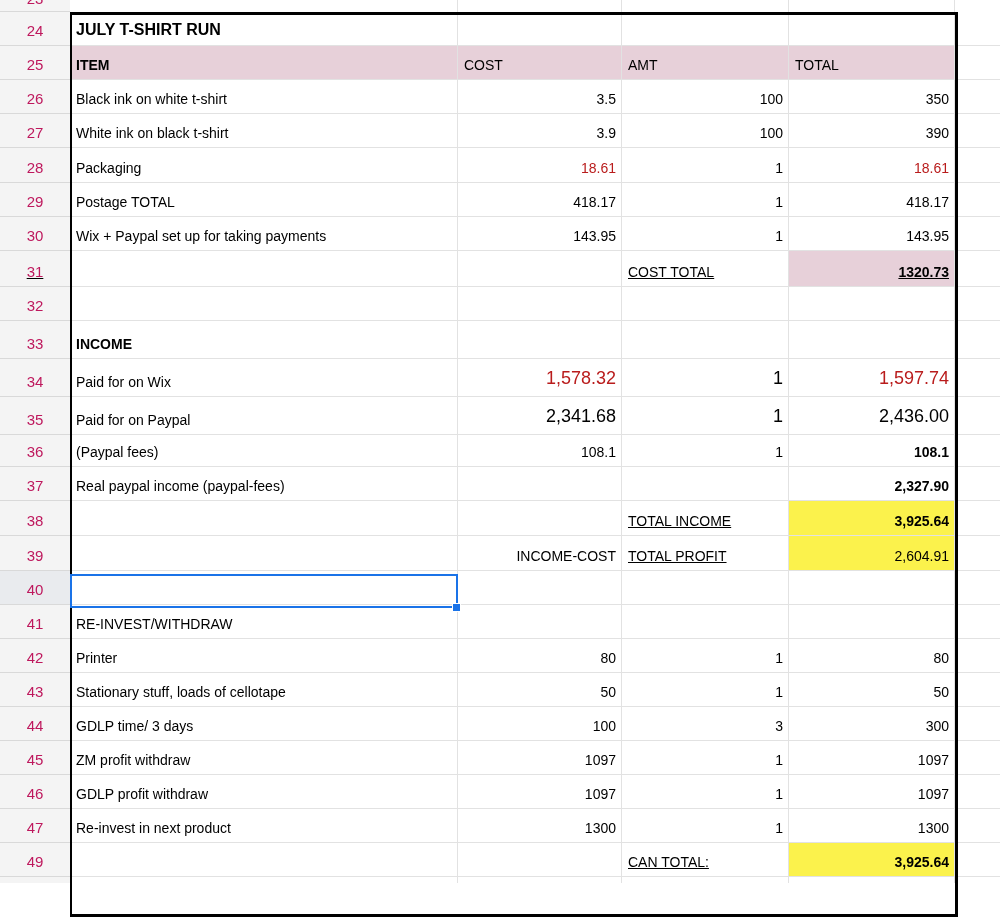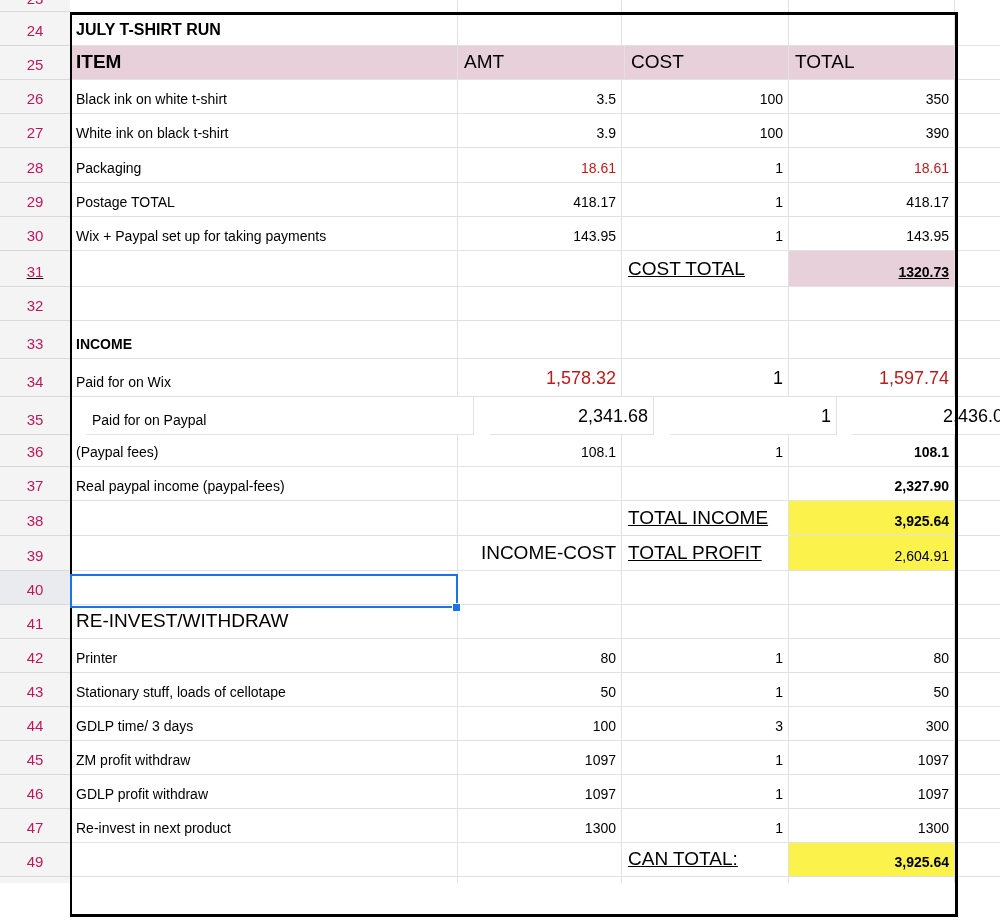--- a/index.html
+++ b/index.html
@@ -27,21 +27,21 @@
     white-space:nowrap; overflow:hidden;
   }
   .col-item  { width:388px; flex:0 0 388px; }
   .col-cost  { width:164px; flex:0 0 164px; }
   .col-amt   { width:167px; flex:0 0 167px; }
   .col-total { width:166px; flex:0 0 166px; }
   .col-extra { flex:1 1 auto; border-bottom:1px solid #e2e2e2; box-sizing:border-box; }
   .r  { justify-content:flex-end; }
   .b  { font-weight:700; }
   .u  { text-decoration:underline; }
-  .sz15 { font-size:19px; }
+  .sz15 { font-size:14px; }
   .sz16 { font-size:16px; }
   .sz18 { font-size:18px; padding-bottom:7px; }
   .c-navy { color:#b91c1c; }
   .c-gray { color:#b91c1c; }
   .bg-pink   { background:#e7d0d9; }
   .bg-yellow { background:#fbf24c; }
 
   
   .partial-top { height:12px; }
   .partial-top .row-header { position:relative; overflow:hidden; padding:0; }
@@ -91,22 +91,22 @@
         <div class="cell col-cost"></div>
         <div class="cell col-amt"></div>
         <div class="cell col-total"></div>
         <div class="col-extra"></div>
       </div>
       <div class="row" style="height: 34px;">
         <div class="row-header">
           <span>25</span>
         </div>
         <div class="cell col-item b sz15 bg-pink">ITEM</div>
+        <div class="cell col-cost sz15 bg-pink">COST</div>
         <div class="cell col-amt sz15 bg-pink">AMT</div>
-        <div class="cell col-cost sz15 bg-pink">COST</div>
         <div class="cell col-total sz15 bg-pink">TOTAL</div>
         <div class="col-extra"></div>
       </div>
       <div class="row" style="height: 34px;">
         <div class="row-header">
           <span>26</span>
         </div>
         <div class="cell col-item">Black ink on white t-shirt</div>
         <div class="cell col-cost r">3.5</div>
         <div class="cell col-amt r">100</div>
@@ -186,21 +186,21 @@
       <div class="row" style="height: 38px;">
         <div class="row-header">
           <span>34</span>
         </div>
         <div class="cell col-item">Paid for on Wix</div>
         <div class="cell col-cost r sz18 c-navy">1,578.32</div>
         <div class="cell col-amt r sz18">1</div>
         <div class="cell col-total r sz18 c-navy">1,597.74</div>
         <div class="col-extra"></div>
       </div>
-      <div class="row" style="height: 38px; gap: 16px;">
+      <div class="row" style="height: 38px;">
         <div class="row-header">
           <span>35</span>
         </div>
         <div class="cell col-item">Paid for on Paypal</div>
         <div class="cell col-cost r sz18">2,341.68</div>
         <div class="cell col-amt r sz18">1</div>
         <div class="cell col-total r sz18">2,436.00</div>
         <div class="col-extra"></div>
       </div>
       <div class="row" style="height: 32px;">

